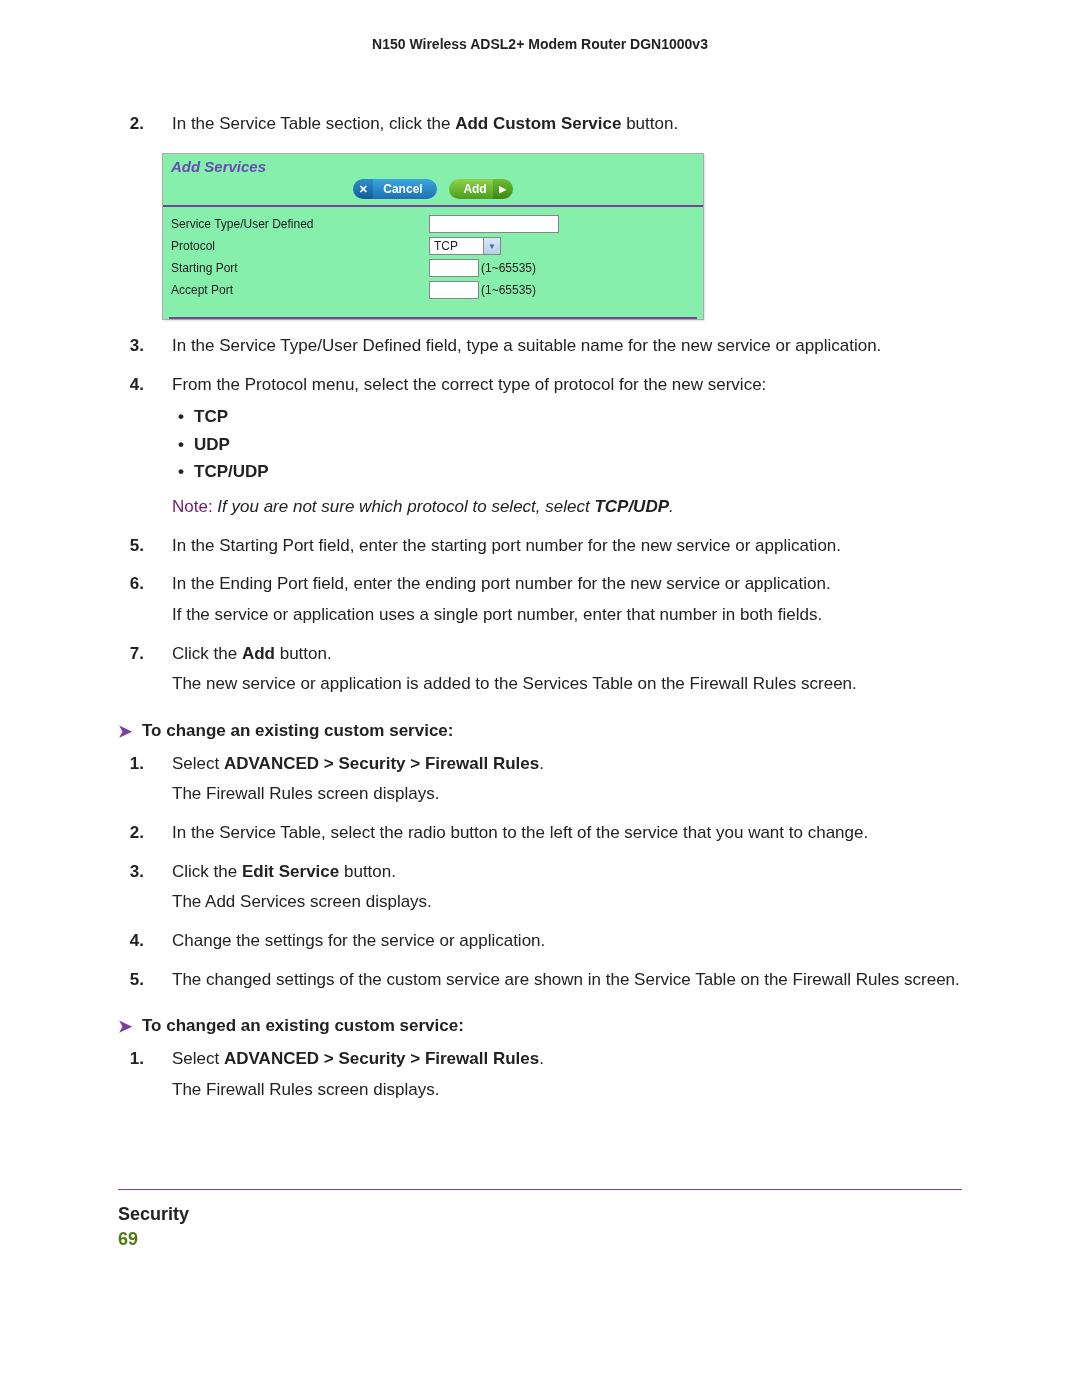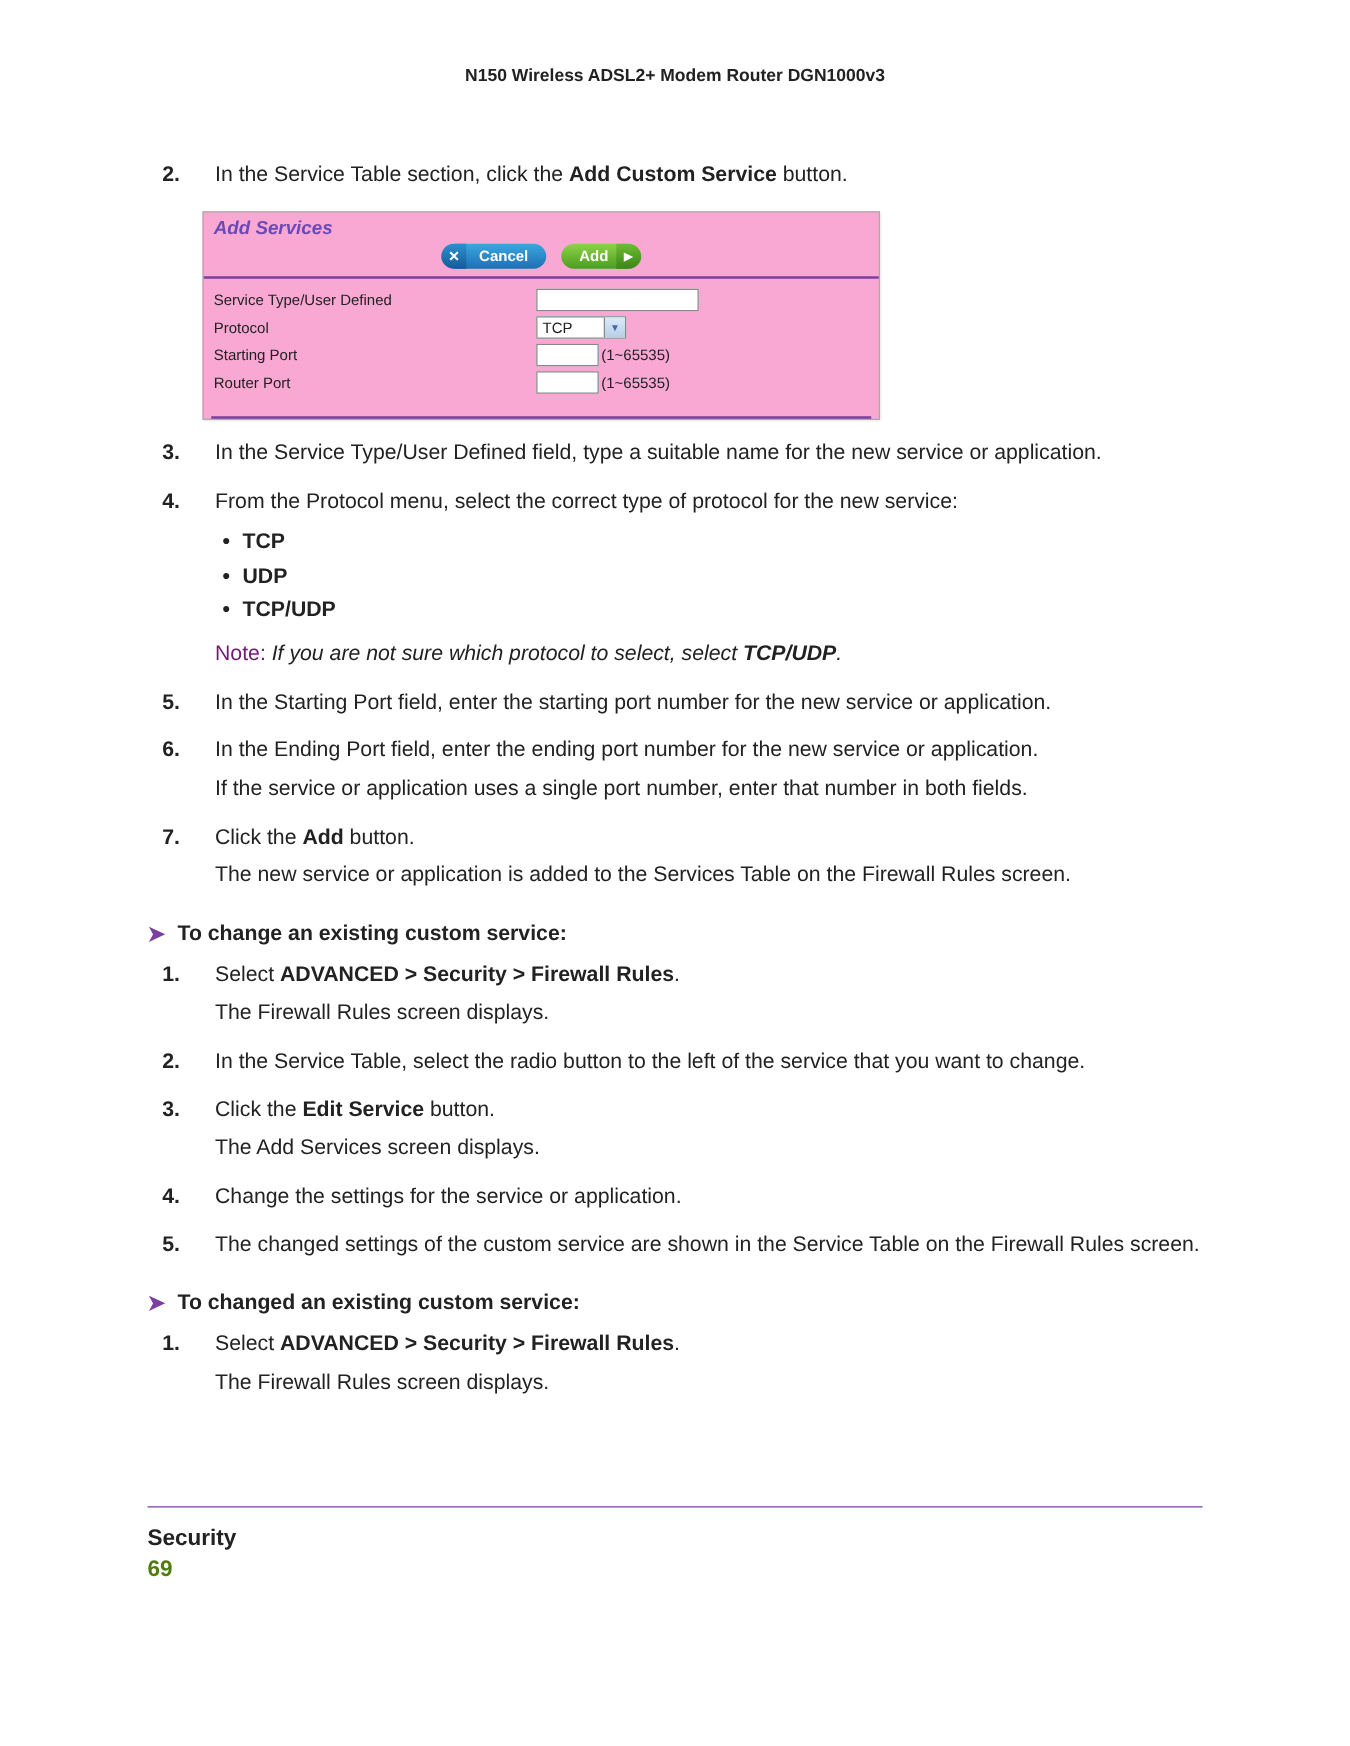--- a/index.html
+++ b/index.html
@@ -6,21 +6,21 @@
     margin: 0;
     padding: 0;
     font-family: Arial, Helvetica, sans-serif;
     font-size: 17px;
     color: #222;
     background: #fff;
   }
   .page {
     width: 1080px;
     margin: 0 auto;
-    padding: 52px 118px 40px 118px;
+    padding: 36px 118px 40px 118px;
     box-sizing: border-box;
     position: relative;
   }
   .header-title {
     text-align: center;
     font-weight: bold;
     font-size: 14px;
     margin-bottom: 60px;
   }
   .step {
@@ -99,21 +99,21 @@
     font-weight: bold;
     margin-top: 4px;
   }
 
   
   .shot-wrap {
     margin: 10px 0 14px 44px;
     width: 540px;
     border: 1px solid #aaa;
     box-shadow: 1px 1px 2px rgba(0,0,0,0.12);
-    background: #f9a8d4;
+    background: #86efac;
     font-family: Arial, Helvetica, sans-serif;
   }
   .shot-title {
     color: #6a4ab5;
     font-style: italic;
     font-weight: bold;
     font-size: 15px;
     padding: 4px 8px 2px 8px;
   }
   .shot-btnbar {
@@ -267,21 +267,21 @@
           <span class="sel-val">TCP</span>
           <span class="sel-btn">▼</span>
         </span>
       </div>
       <div class="shot-row">
         <span class="lbl">Starting Port</span>
         <input type="text" class="inp-narrow" style="">
         <span class="range">(1~65535)</span>
       </div>
       <div class="shot-row">
-        <span class="lbl">Router Port</span>
+        <span class="lbl">Accept Port</span>
         <input type="text" class="inp-narrow" style="">
         <span class="range">(1~65535)</span>
       </div>
     </div>
     <div class="shot-footer-rule"></div>
   </div>
 
   <div class="step">
     <div class="step-num">3.</div>
     <div class="step-body">

